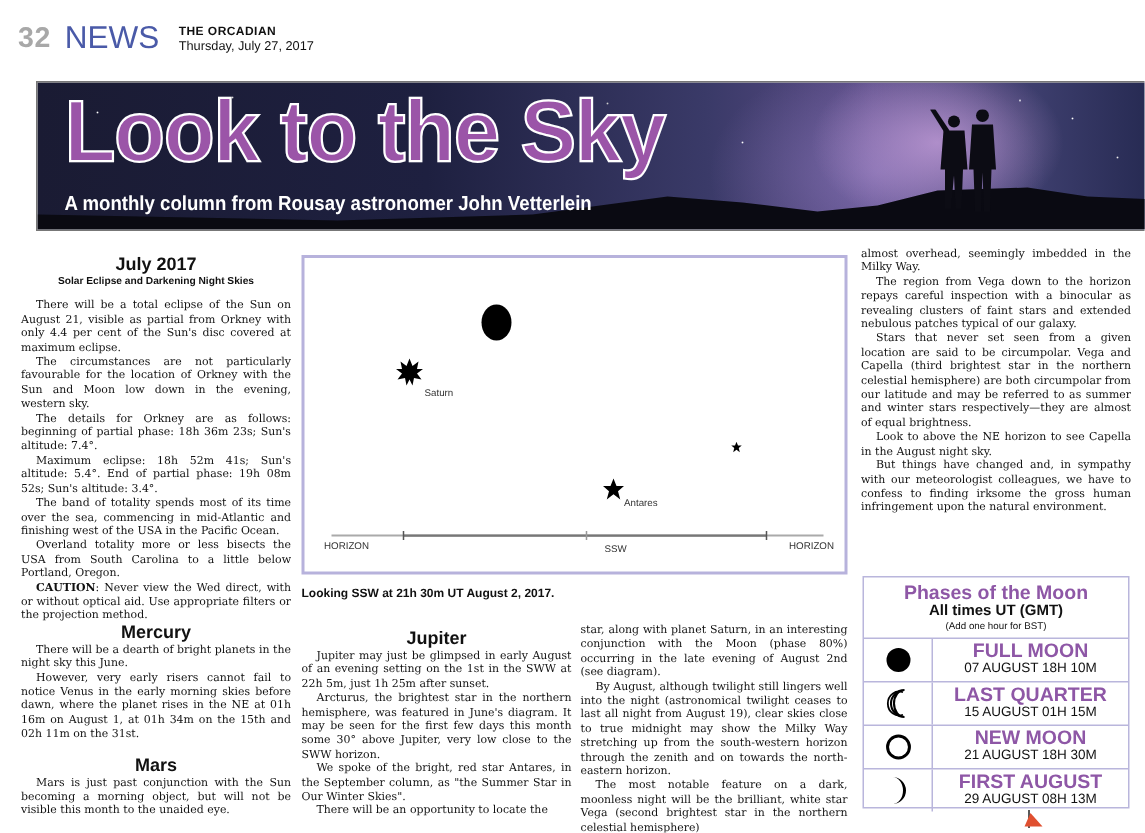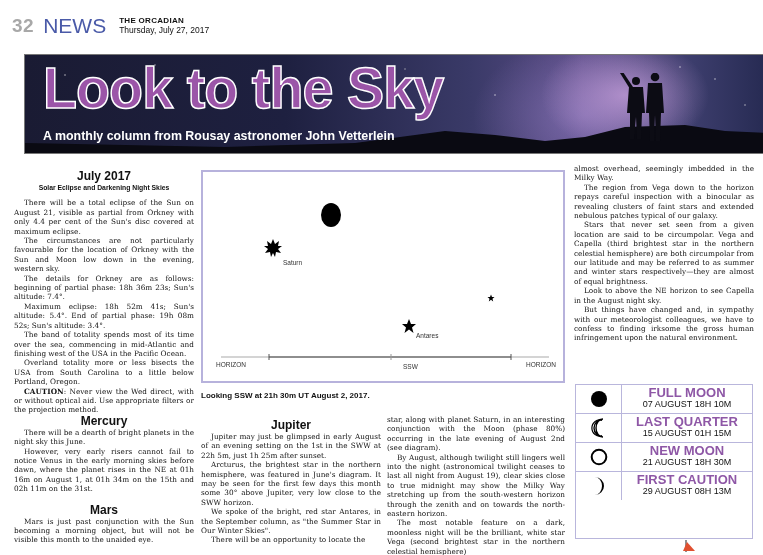--- a/index.html
+++ b/index.html
@@ -139,20 +139,25 @@
 
 <div class="col" style="left:574px; top:164px; width:180px;">
   <p class="noindent">almost overhead, seemingly imbedded in the Milky Way.</p>
   <p>The region from Vega down to the horizon repays careful inspection with a binocular as revealing clusters of faint stars and extended nebulous patches typical of our galaxy.</p>
   <p>Stars that never set seen from a given location are said to be circumpolar. Vega and Capella (third brightest star in the northern celestial hemisphere) are both circumpolar from our latitude and may be referred to as summer and winter stars respectively—they are almost of equal brightness.</p>
   <p>Look to above the NE horizon to see Capella in the August night sky.</p>
   <p>But things have changed and, in sympathy with our meteorologist colleagues, we have to confess to finding irksome the gross human infringement upon the natural environment.</p>
 </div>
 
 <div class="moon-box">
+  <div class="moon-head">
+    <div class="moon-title">Phases of the Moon</div>
+    <div class="moon-sub">All times UT (GMT)</div>
+    <div class="moon-note">(Add one hour for BST)</div>
+  </div>
   <div class="moon-row">
     <div class="moon-icon">
         <svg width="18" height="18">
           <circle cx="9" cy="9" r="8" fill="#000"></circle>
         </svg>
       </div>
     <div class="moon-text">
         <div class="moon-phase">FULL MOON</div>
         <div class="moon-time">07 AUGUST 18H 10M</div>
       </div>
@@ -180,21 +185,21 @@
         <div class="moon-time">21 AUGUST 18H 30M</div>
       </div>
   </div>
   <div class="moon-row">
     <div class="moon-icon">
         <svg width="18" height="20">
           <path d="M5 1 A9 9 0 1 1 5 19 A7 9 0 1 0 5 1 Z" fill="#000"></path>
         </svg>
       </div>
     <div class="moon-text">
-        <div class="moon-phase">FIRST CAUTION</div>
+        <div class="moon-phase">FIRST AUGUST</div>
         <div class="moon-time">29 AUGUST 08H 13M</div>
       </div>
   </div>
 </div>
 
 <svg class="logo" width="14" height="14" viewBox="0 0 14 14">
   <path d="M4 1 L4 13" stroke="#222" stroke-width="1"></path>
   <path d="M5 3 L13 12 L1 12 Z" fill="#e05030"></path>
 </svg>
 

